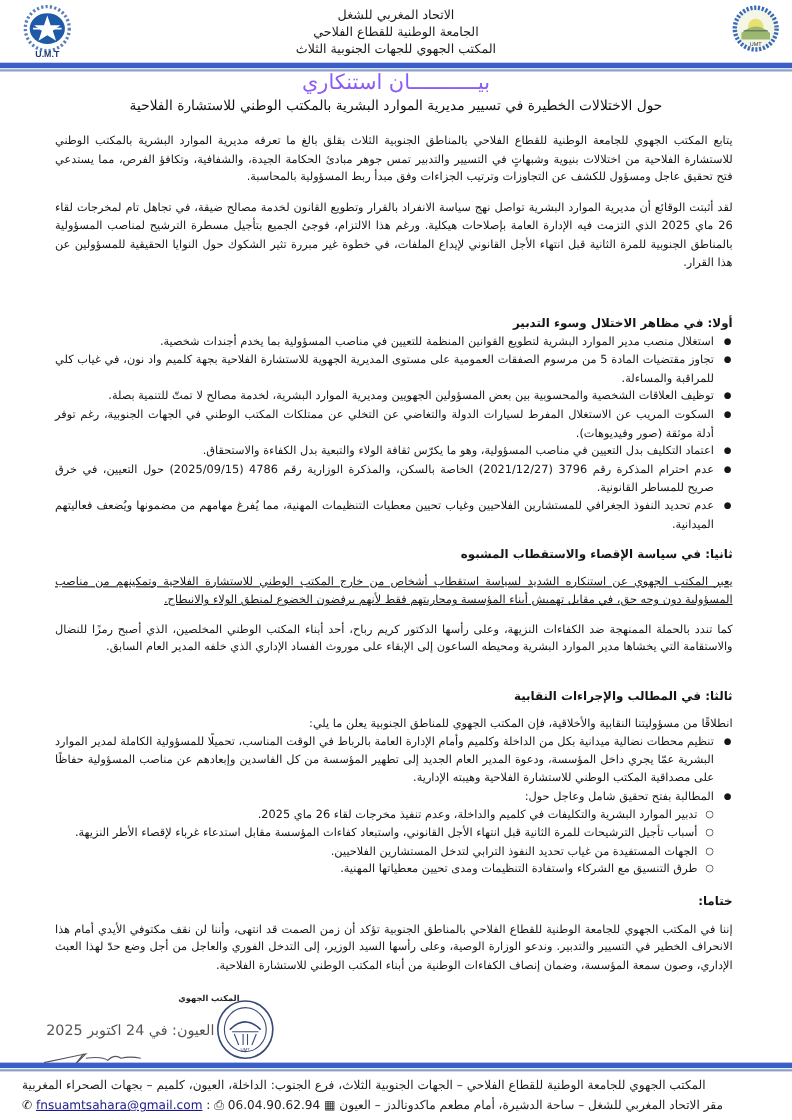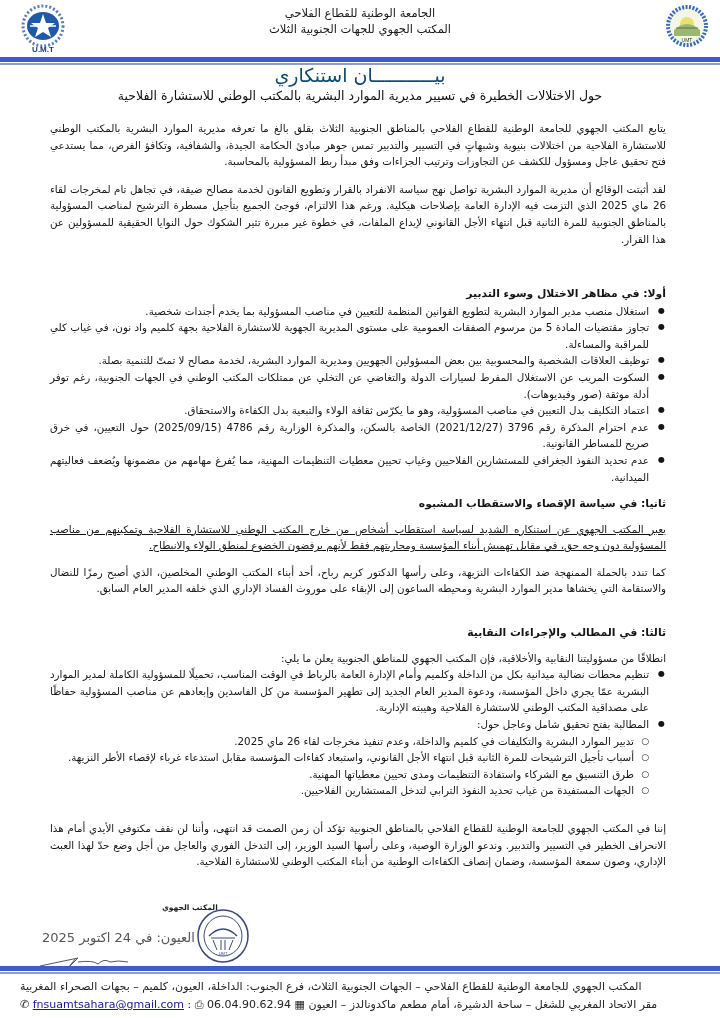--- a/index.html
+++ b/index.html
@@ -9,21 +9,21 @@
   
   .header { position:absolute; left:0; top:0; width:720px; height:56px; }
   .org-lines { position:absolute; left:180px; right:180px; top:6px; text-align:center; font-family:"DejaVu Sans", sans-serif; font-size:11.5px; line-height:15.5px; color:#1a1a1a; }
   .org-lines div { white-space:nowrap; }
   .logo-left { position:absolute; left:6px; top:4px; width:74px; height:50px; }
   .logo-right { position:absolute; right:10px; top:4px; width:46px; height:50px; }
   .rule { position:absolute; left:0; width:720px; }
   .rule.top-thick { top:57px; height:5px; background:#3a5fc8; }
   .rule.top-thin { top:63px; height:2px; background:#8aa0c8; }
 
-  .title { position:absolute; top:62px; left:0; width:720px; text-align:center; font-family:"DejaVu Sans", sans-serif; font-size:19px; line-height:26px; color:#0c4a6e; }
+  .title { position:absolute; top:62px; left:0; width:720px; text-align:center; font-family:"DejaVu Sans", sans-serif; font-size:19px; line-height:26px; color:#8b5cf6; }
   .subtitle { position:absolute; top:88px; left:0; width:720px; text-align:center; font-family:"DejaVu Sans", sans-serif; font-size:12.5px; line-height:16px; }
 
   .body-text { position:absolute; left:50px; width:616px; font-family:"DejaVu Sans", sans-serif; font-size:10.3px; line-height:16.6px; text-align:justify; color:#151515; }
   .body-text p { margin:0; }
   .h { font-weight:bold; font-size:10.8px; }
 
   ul.bul { margin:0; padding:0 17px 0 0; list-style:none; }
   ul.bul > li { position:relative; }
   ul.bul > li::before { content:"●"; position:absolute; right:-16px; top:0; font-size:8px; }
   ul.sub { margin:0; padding:0 15px 0 0; list-style:none; }
@@ -49,20 +49,21 @@
   <div class="header">
     <svg class="logo-left" viewBox="0 0 74 50">
       <circle cx="37" cy="22" r="20" fill="none" stroke="#5a7fb8" stroke-width="3" stroke-dasharray="2 2"></circle>
       <ellipse cx="37" cy="22" rx="16" ry="14" fill="#1e5aa8"></ellipse>
       <polygon points="37,10 40,19 49,19 42,24 45,33 37,28 29,33 32,24 25,19 34,19" fill="#ffffff"></polygon>
       <line x1="24" y1="22" x2="50" y2="22" stroke="#ffffff" stroke-width="1.5"></line>
       <text x="37" y="48" text-anchor="middle" font-size="8" font-weight="bold" fill="#1e3a78" font-family="Liberation Sans, sans-serif">U.M.T</text>
     </svg>
 
     <div class="org-lines">
+      <div>الاتحاد المغربي للشغل</div>
       <div>الجامعة الوطنية للقطاع الفلاحي</div>
       <div>المكتب الجهوي للجهات الجنوبية الثلاث</div>
     </div>
 
     <svg class="logo-right" viewBox="0 0 46 50">
       <circle cx="23" cy="22" r="19" fill="#f4f6e8" stroke="#3a6ab8" stroke-width="4" stroke-dasharray="2 1.5"></circle>
       <circle cx="23" cy="20" r="7" fill="#e8e070"></circle>
       <path d="M10 26 Q23 14 36 26 L36 32 L10 32 Z" fill="#9ab870"></path>
       <line x1="12" y1="24" x2="34" y2="24" stroke="#555" stroke-width="0.8"></line>
       <text x="23" y="38" text-anchor="middle" font-size="5" fill="#333" font-family="Liberation Sans, sans-serif">UMT</text>
@@ -101,28 +102,29 @@
   <div class="body-text" style="top:625px;">
     <p class="h">ثالثا: في المطالب والإجراءات النقابية</p>
     <p style="margin-top:8px;">انطلاقًا من مسؤوليتنا النقابية والأخلاقية، فإن المكتب الجهوي للمناطق الجنوبية يعلن ما يلي:</p>
     <ul class="bul">
       <li>تنظيم محطات نضالية ميدانية بكل من الداخلة وكلميم وأمام الإدارة العامة بالرباط في الوقت المناسب، تحميلًا للمسؤولية الكاملة لمدير الموارد البشرية عمّا يجري داخل المؤسسة، ودعوة المدير العام الجديد إلى تطهير المؤسسة من كل الفاسدين وإبعادهم عن مناصب المسؤولية حفاظًا على مصداقية المكتب الوطني للاستشارة الفلاحية وهيبته الإدارية.</li>
       <li>
         <span>المطالبة بفتح تحقيق شامل وعاجل حول:</span>
         <ul class="sub">
           <li>تدبير الموارد البشرية والتكليفات في كلميم والداخلة، وعدم تنفيذ مخرجات لقاء 26 ماي 2025.</li>
           <li>أسباب تأجيل الترشيحات للمرة الثانية قبل انتهاء الأجل القانوني، واستبعاد كفاءات المؤسسة مقابل استدعاء غرباء لإقصاء الأطر النزيهة.</li>
+          <li>الجهات المستفيدة من غياب تحديد النفوذ الترابي لتدخل المستشارين الفلاحيين.</li>
           <li>طرق التنسيق مع الشركاء واستفادة التنظيمات ومدى تحيين معطياتها المهنية.</li>
-          <li>الجهات المستفيدة من غياب تحديد النفوذ الترابي لتدخل المستشارين الفلاحيين.</li>
         </ul>
       </li>
     </ul>
   </div>
 
   <div class="body-text" style="top:812px;">
+    <p class="h">ختاما:</p>
     <p style="margin-top:8px;">إننا في المكتب الجهوي للجامعة الوطنية للقطاع الفلاحي بالمناطق الجنوبية تؤكد أن زمن الصمت قد انتهى، وأننا لن نقف مكتوفي الأيدي أمام هذا الانحراف الخطير في التسيير والتدبير. وندعو الوزارة الوصية، وعلى رأسها السيد الوزير، إلى التدخل الفوري والعاجل من أجل وضع حدّ لهذا العبث الإداري، وصون سمعة المؤسسة، وضمان إنصاف الكفاءات الوطنية من أبناء المكتب الوطني للاستشارة الفلاحية.</p>
   </div>
 
   <div class="sig-label">المكتب الجهوي</div>
   <svg class="stamp" viewBox="0 0 56 56">
     <ellipse cx="28" cy="28" rx="25" ry="26" fill="none" stroke="#3a4a78" stroke-width="1.5"></ellipse>
     <ellipse cx="28" cy="28" rx="19" ry="20" fill="none" stroke="#3a4a78" stroke-width="1"></ellipse>
     <path d="M14 28 Q28 14 42 28" fill="none" stroke="#3a4a78" stroke-width="1.5"></path>
     <line x1="16" y1="30" x2="40" y2="30" stroke="#3a4a78" stroke-width="1"></line>
     <path d="M18 32 L22 42 M26 32 L26 42 M30 32 L30 42 M38 32 L34 42" stroke="#3a4a78" stroke-width="1"></path>

